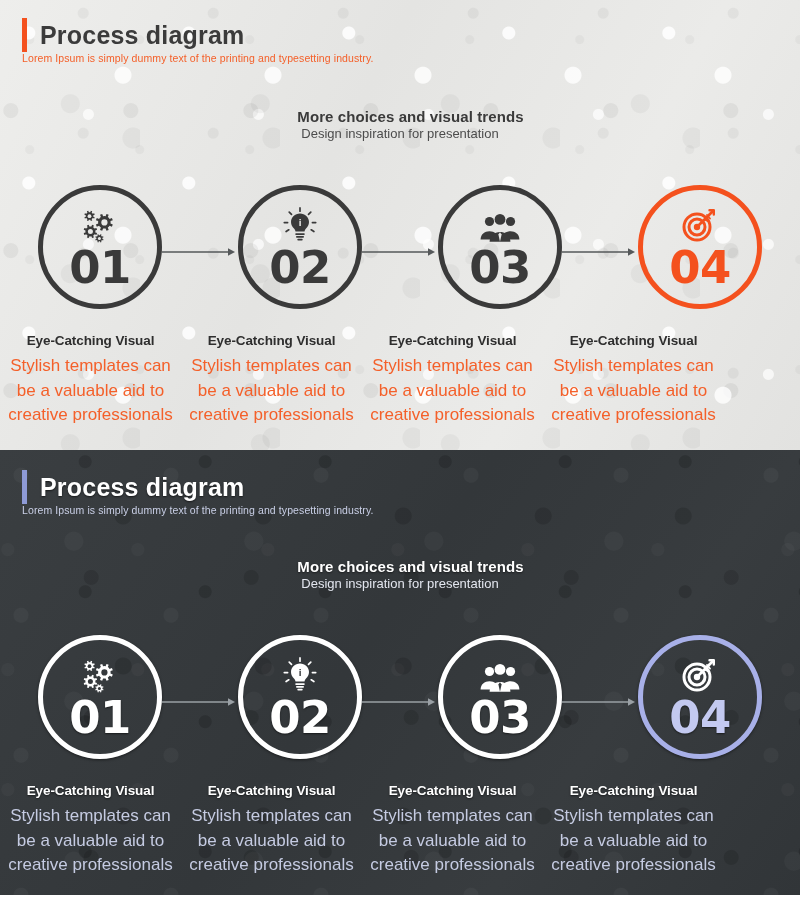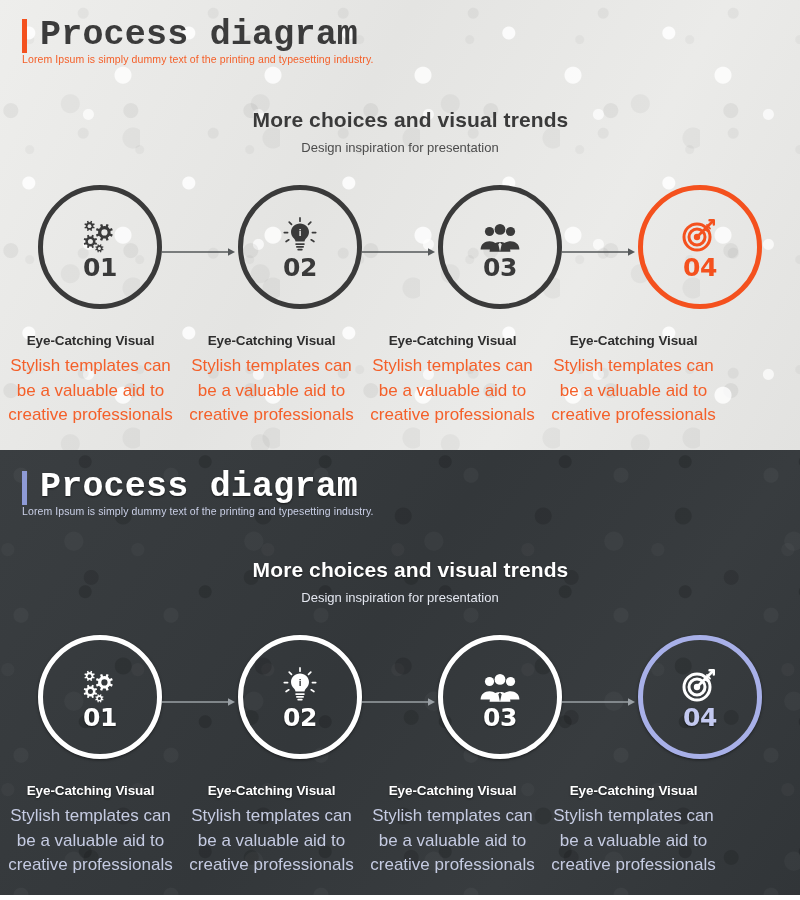--- a/index.html
+++ b/index.html
@@ -40,53 +40,53 @@
       linear-gradient(125deg,#3a3e41 0%,#33373a 45%,#383c3f 72%,#313538 100%);
     background-size:150px 140px,120px 130px,180px 160px,140px 150px,130px 120px,160px 140px,100% 100%;
   }
 
   
   .hdr{position:absolute;left:22px;}
   .hdr-row{display:flex;align-items:center;}
   .accent-bar{width:5px;height:34px;margin-right:13px;flex:none;}
   .light .accent-bar{background:#f4511e;}
   .dark  .accent-bar{background:#8e9ad6;}
-  .hdr-title{font-size:35px;font-weight:bold;letter-spacing:.2px;line-height:1;font-family:Liberation Mono, monospace;}
+  .hdr-title{font-size:25px;font-weight:bold;letter-spacing:.2px;line-height:1;}
   .light .hdr-title{color:#3b3b3b;}
   .dark  .hdr-title{color:#ffffff;text-shadow:0 1px 2px rgba(0,0,0,.6);}
   .hdr-sub{font-size:10.5px;letter-spacing:.1px;}
   .light .hdr-sub{color:#f4602a;}
   .dark  .hdr-sub{color:#c9cfe6;}
 
   
   .center-head{position:absolute;left:0;width:800px;text-align:center;}
-  .ch-title{font-size:21px;font-weight:bold;letter-spacing:.1px;margin-left:21px;}
+  .ch-title{font-size:15px;font-weight:bold;letter-spacing:.1px;margin-left:21px;}
   .light .ch-title{color:#3a3a3a;}
   .dark  .ch-title{color:#ffffff;text-shadow:0 1px 2px rgba(0,0,0,.55);}
-  .ch-sub{font-size:13px;margin-top:8px;}
+  .ch-sub{font-size:13px;margin-top:1px;}
   .light .ch-sub{color:#4c4c4c;}
   .dark  .ch-sub{color:#e3e6ef;}
 
   
   .steps{position:absolute;left:0;width:800px;display:flex;}
   .step{width:200px;position:relative;display:flex;flex-direction:column;align-items:center;}
   .circle{
     width:124px;height:124px;border-radius:50%;
     border:5px solid #3a3a3a;
     display:flex;flex-direction:column;align-items:center;justify-content:center;
     box-sizing:border-box;position:relative;
   }
   .dark .circle{border-color:#ffffff;box-shadow:0 1px 3px rgba(0,0,0,.5);}
   .circle.accent{border-color:#f4511e;}
   .dark .circle.accent{border-color:#a8b0e8;}
 
   .ico{height:38px;display:flex;align-items:flex-end;justify-content:center;margin-bottom:2px;}
   .ico svg{display:block;}
   .num{
-    font-size:25px;font-weight:bold;line-height:1;
+    font-size:45px;font-weight:bold;line-height:1;
     letter-spacing:-.5px;color:#3a3a3a;margin-top:0;
     font-family:"DejaVu Sans",sans-serif;
   }
   .dark .num{color:#ffffff;text-shadow:0 1px 2px rgba(0,0,0,.55);}
   .num.accent{color:#f4511e;}
   .dark .num.accent{color:#c3c9f0;}
 
   
   .arrow{position:absolute;top:62px;right:-38px;width:76px;height:10px;}
 

